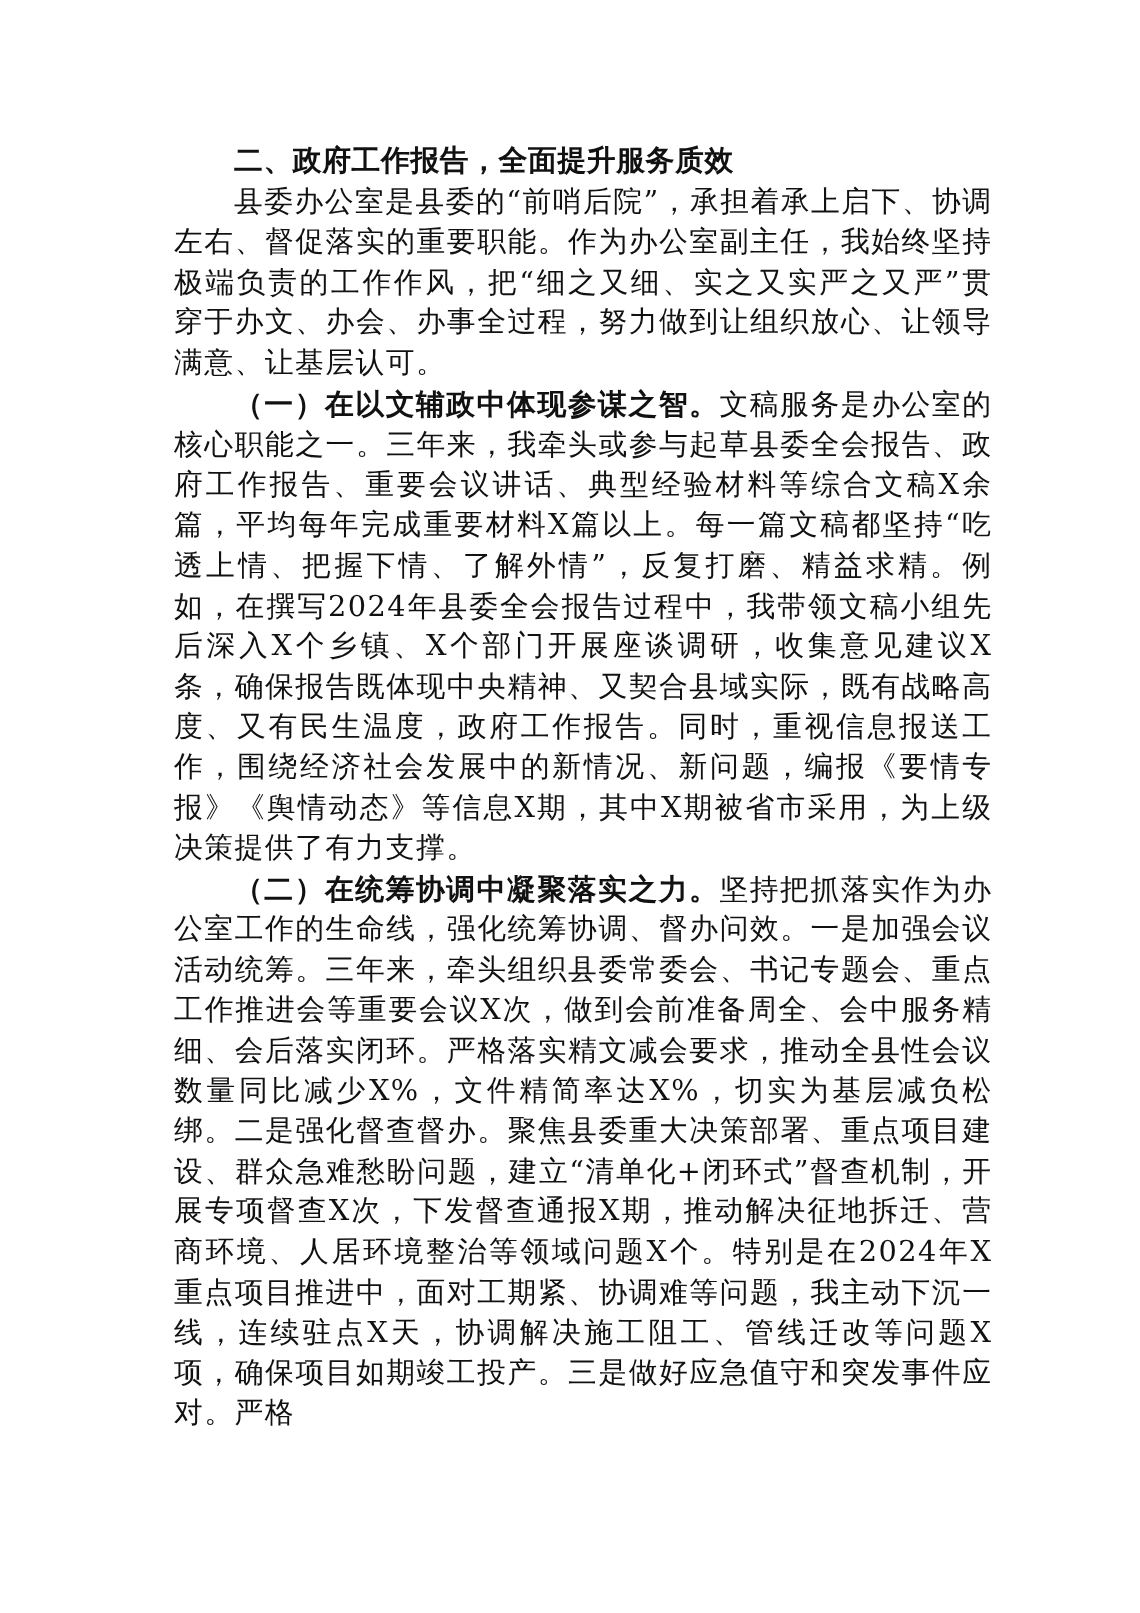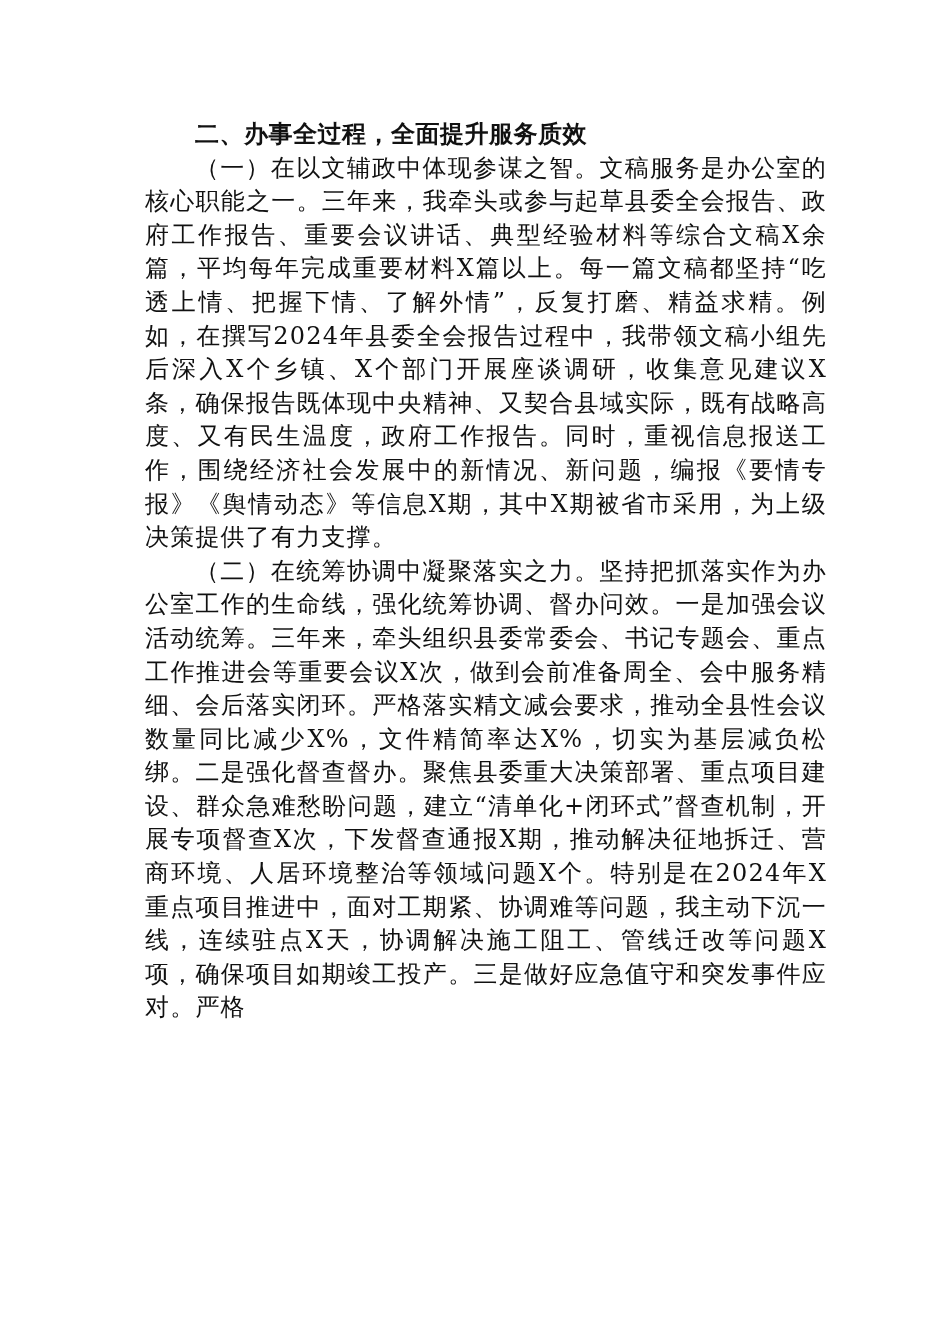--- a/index.html
+++ b/index.html
@@ -22,26 +22,27 @@
     font-weight: bold;
     letter-spacing: 0.5px;
   }
   .para {
     margin: 0;
     text-indent: 50px;
     text-align: justify;
     text-justify: inter-character;
   }
   .lead {
-    font-weight: normal;
+    font-weight: bold;
   }
 </style>
 </head>
 <body>
 
 <div class="page">
-  <p class="heading">二、办事全过程，全面提升服务质效</p>
+  <p class="heading">二、政府工作报告，全面提升服务质效</p>
 
+  <p class="para"><span>县委办公室是县委的“前哨后院”，承担着承上启下、协调左右、督促落实的重要职能。作为办公室副主任，我始终坚持极端负责的工作作风，把“细之又细、实之又实严之又严”贯穿于办文、办会、办事全过程，努力做到让组织放心、让领导满意、让基层认可。</span></p>
 
   <p class="para"><span class="lead">（一）在以文辅政中体现参谋之智。</span><span>文稿服务是办公室的核心职能之一。三年来，我牵头或参与起草县委全会报告、政府工作报告、重要会议讲话、典型经验材料等综合文稿X余篇，平均每年完成重要材料X篇以上。每一篇文稿都坚持“吃透上情、把握下情、了解外情”，反复打磨、精益求精。例如，在撰写2024年县委全会报告过程中，我带领文稿小组先后深入X个乡镇、X个部门开展座谈调研，收集意见建议X条，确保报告既体现中央精神、又契合县域实际，既有战略高度、又有民生温度，政府工作报告。同时，重视信息报送工作，围绕经济社会发展中的新情况、新问题，编报《要情专报》《舆情动态》等信息X期，其中X期被省市采用，为上级决策提供了有力支撑。</span></p>
 
   <p class="para"><span class="lead">（二）在统筹协调中凝聚落实之力。</span><span>坚持把抓落实作为办公室工作的生命线，强化统筹协调、督办问效。一是加强会议活动统筹。三年来，牵头组织县委常委会、书记专题会、重点工作推进会等重要会议X次，做到会前准备周全、会中服务精细、会后落实闭环。严格落实精文减会要求，推动全县性会议数量同比减少X%，文件精简率达X%，切实为基层减负松绑。二是强化督查督办。聚焦县委重大决策部署、重点项目建设、群众急难愁盼问题，建立“清单化+闭环式”督查机制，开展专项督查X次，下发督查通报X期，推动解决征地拆迁、营商环境、人居环境整治等领域问题X个。特别是在2024年X重点项目推进中，面对工期紧、协调难等问题，我主动下沉一线，连续驻点X天，协调解决施工阻工、管线迁改等问题X项，确保项目如期竣工投产。三是做好应急值守和突发事件应对。严格</span></p>
 </div>
 
 </body></html>

